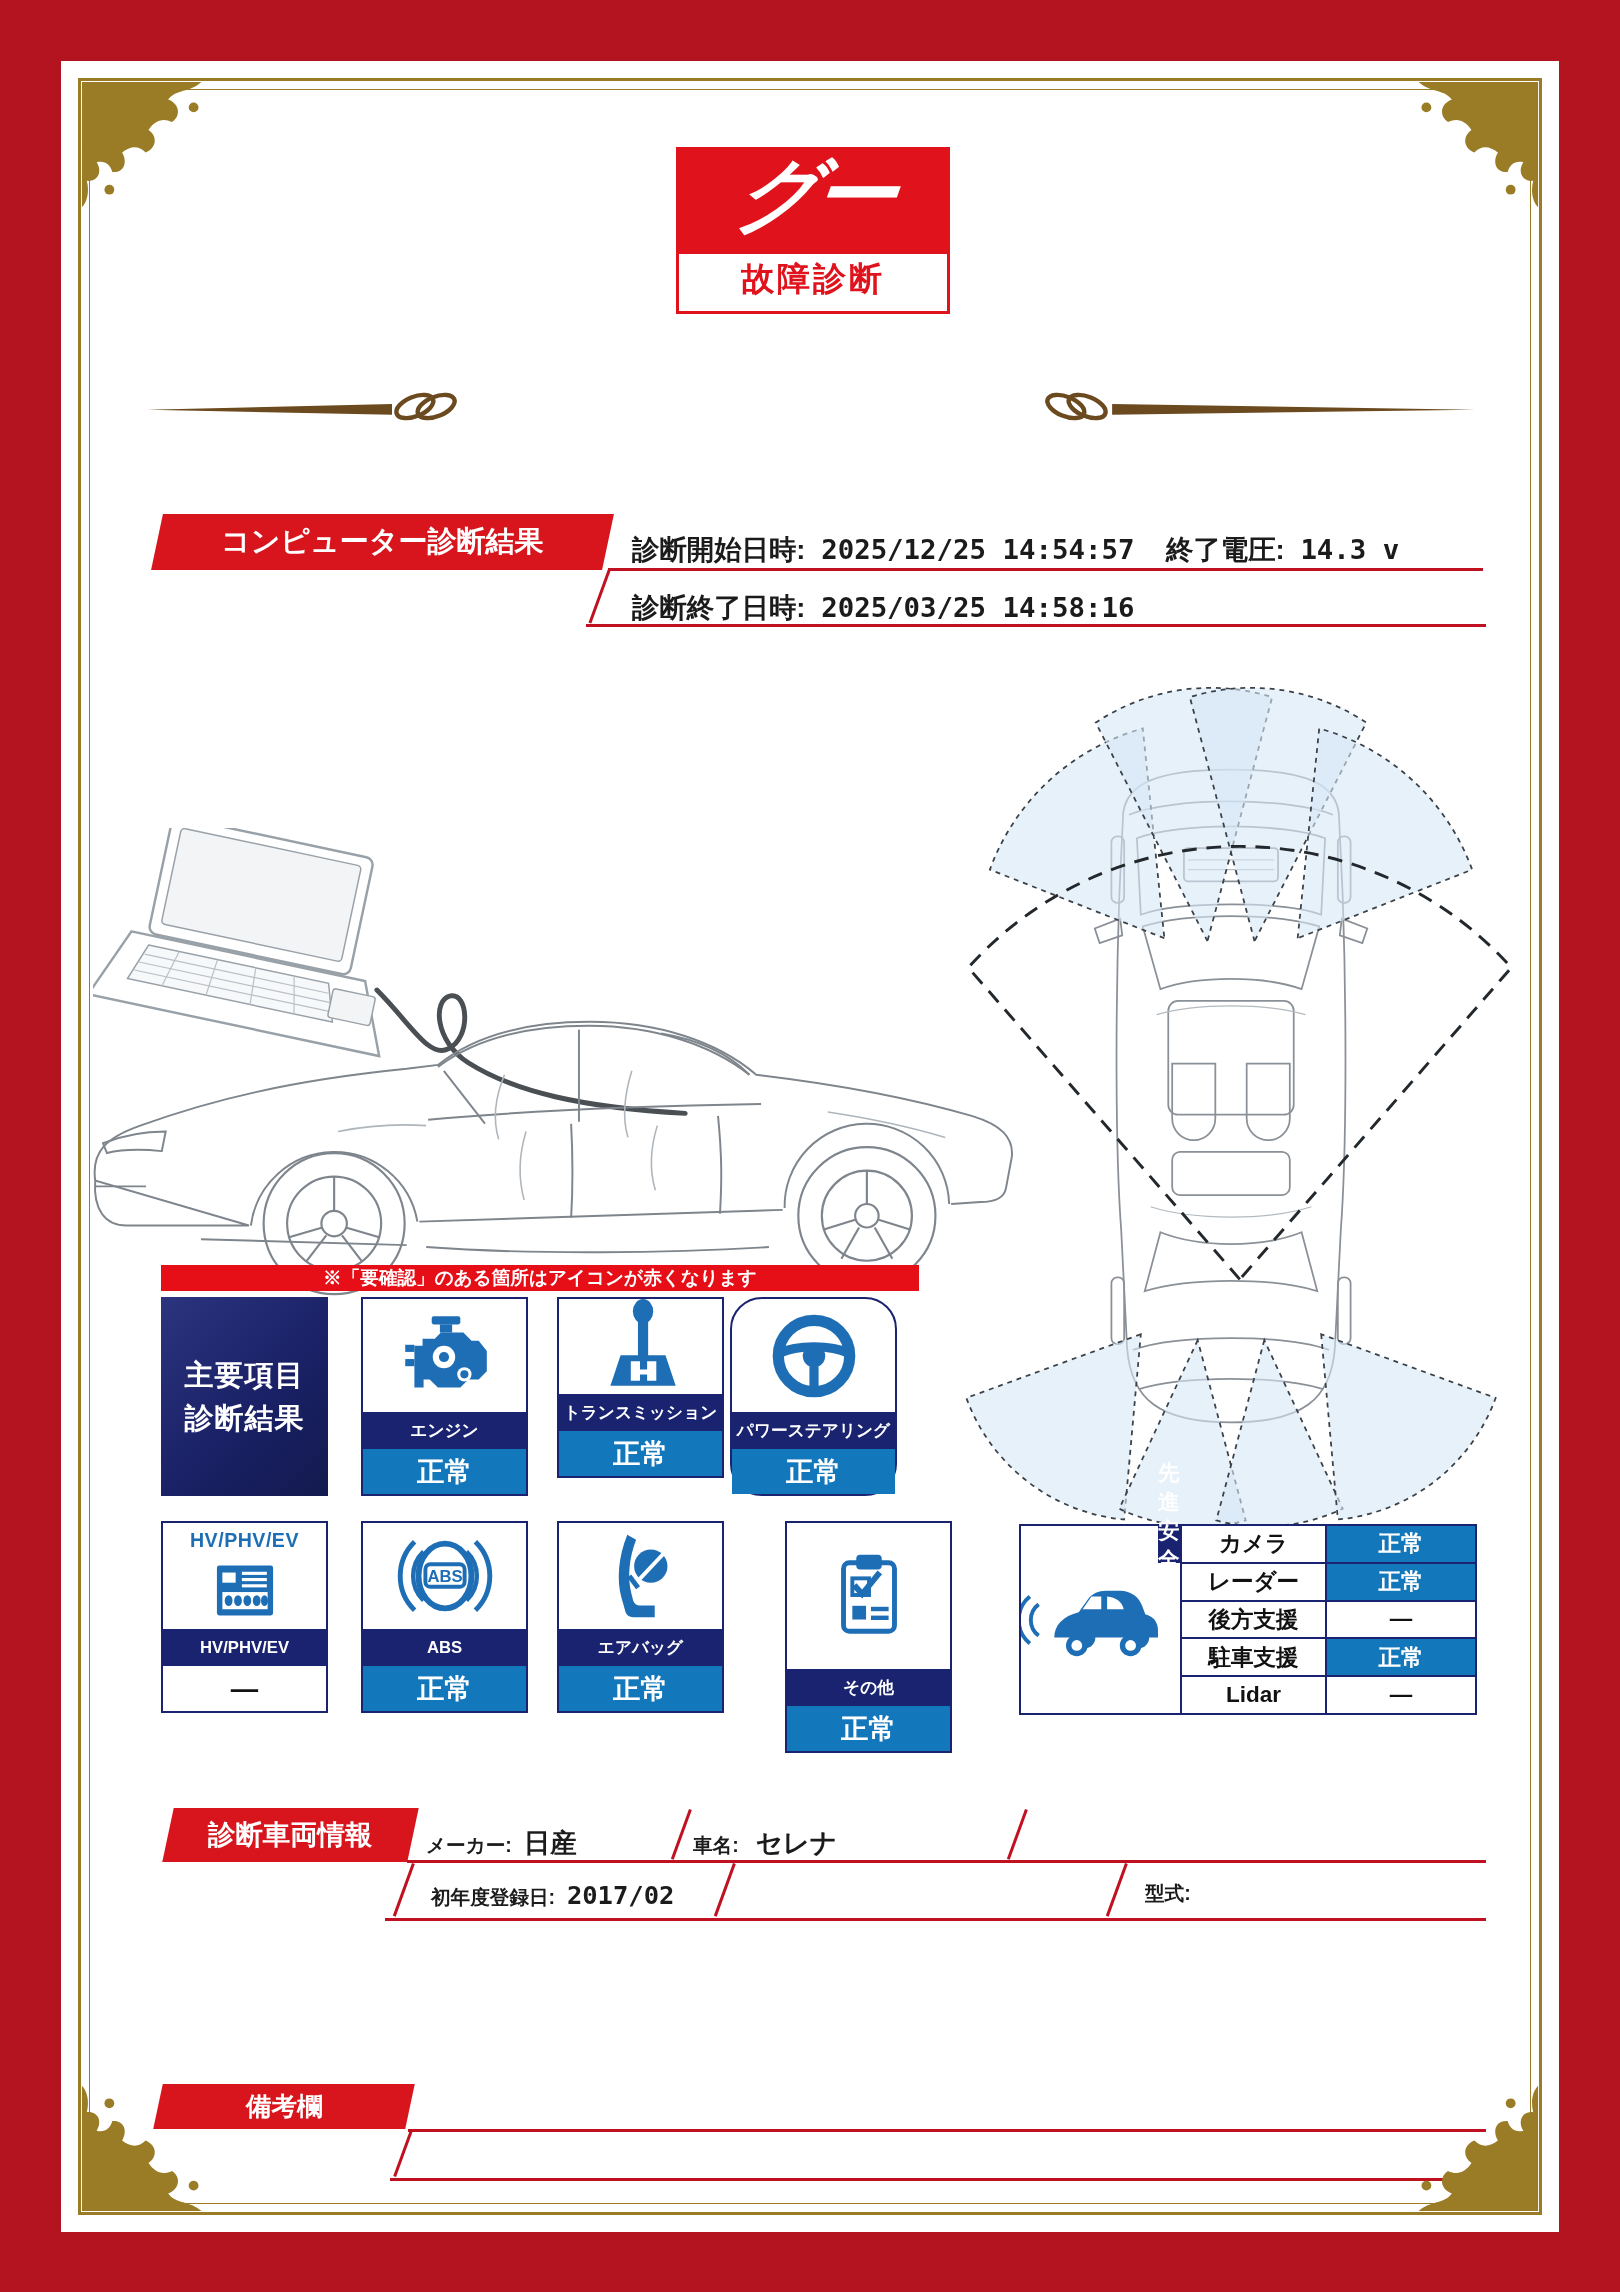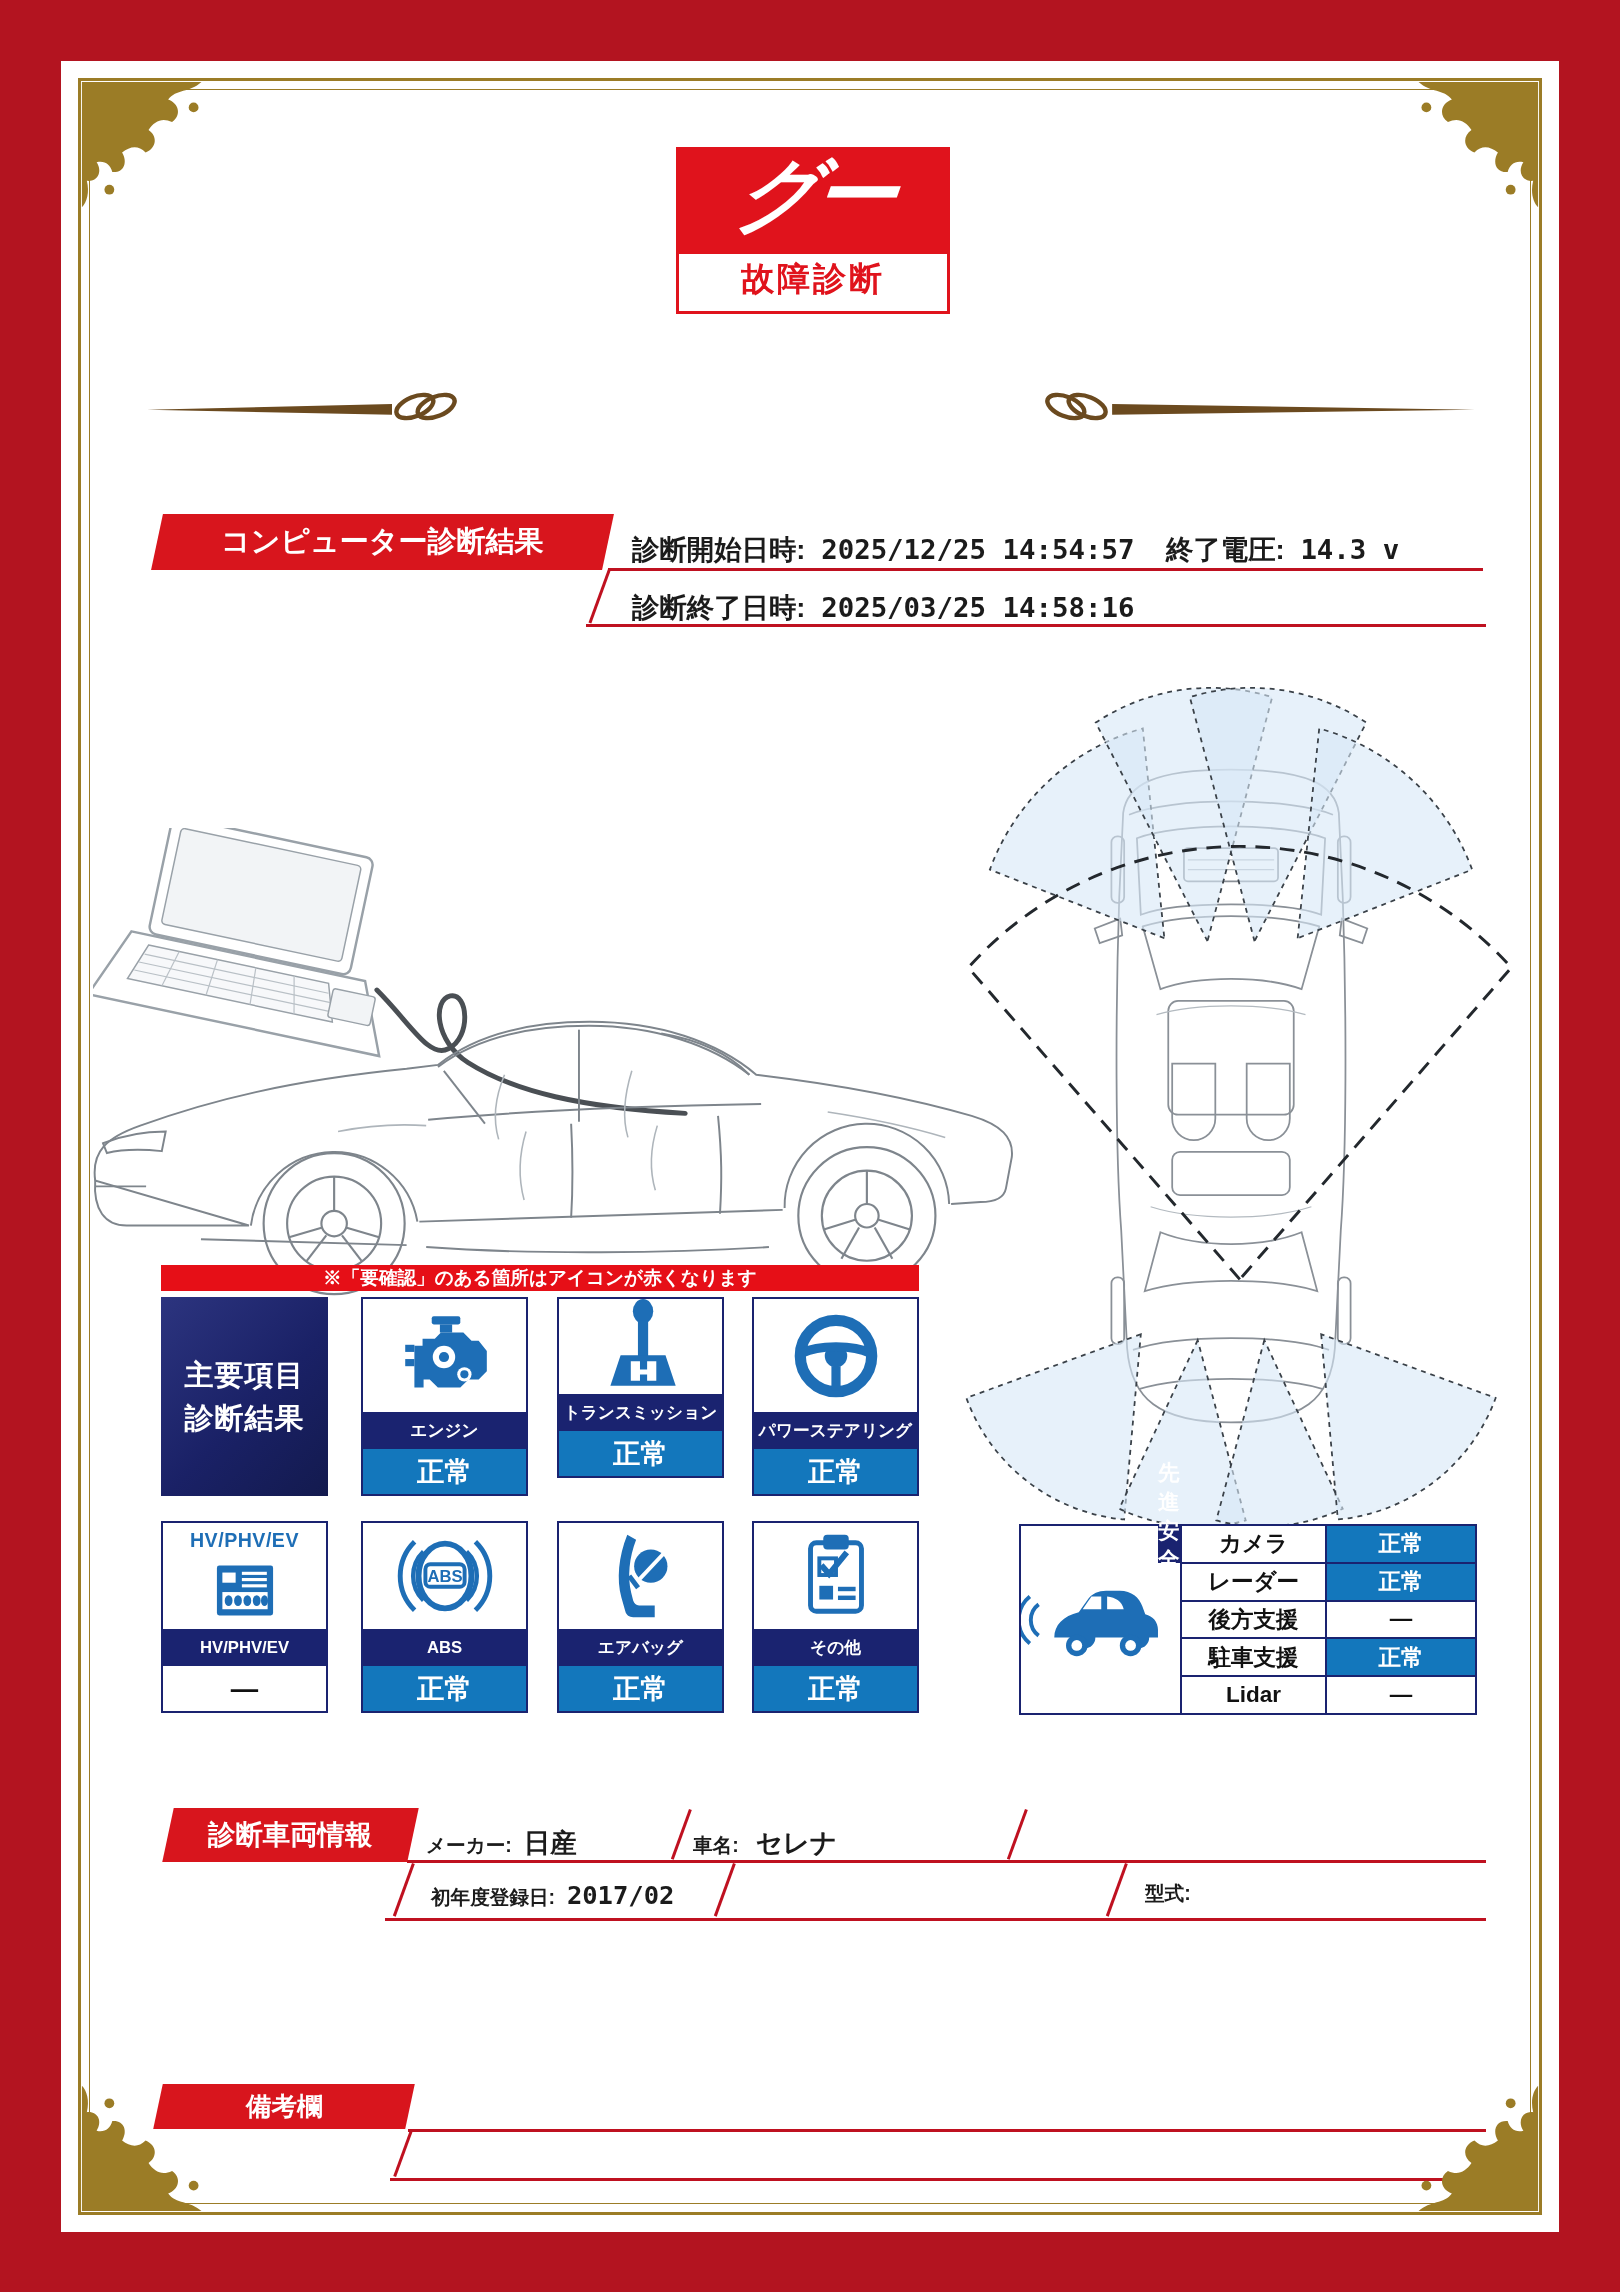--- a/index.html
+++ b/index.html
@@ -293,21 +293,21 @@
         <ellipse cx="52" cy="15" rx="10" ry="12"></ellipse>
         <rect x="47" y="24" width="10" height="36"></rect>
         <path d="M30,58 h44 l10,30 h-64 z"></path>
         <path fill="#fff" d="M40,64 h9 v8 h7 v-8 h9 v19 h-9 v-6 h-7 v6 h-9 z"></path>
       </svg>
     </div>
     <div class="card-label">トランスミッション</div>
     <div class="card-status status-normal">正常</div>
   </div>
 
-  <div class="card" style="left:752px;top:1297px;height:199px;">
+  <div class="card" style="left:730px;top:1297px;height:199px;border-radius:32px;">
     <div class="card-icon">
       <svg width="102" height="102" viewBox="0 0 100 100">
         <circle cx="50" cy="50" r="35" fill="none" stroke="#1e6eb6" stroke-width="11"></circle>
         <circle cx="50" cy="50" r="11" fill="#1e6eb6"></circle>
         <path d="M17,47 C32,39 68,39 83,47" fill="none" stroke="#1e6eb6" stroke-width="9"></path>
         <line x1="50" y1="60" x2="50" y2="84" stroke="#1e6eb6" stroke-width="9"></line>
       </svg>
     </div>
     <div class="card-label">パワーステアリング</div>
     <div class="card-status status-normal">正常</div>
@@ -360,21 +360,21 @@
         <path d="M36,8 c-9,22 -11,46 -6,64 l4,14 c1,4 4,6 8,6 h22 v-12 h-16 c-3,0 -5,-2 -6,-5 l-2,-8 c-4,-16 -2,-36 5,-54 z"></path>
         <circle cx="60" cy="40" r="17"></circle>
         <path d="M44,58 L76,24" stroke="#fff" stroke-width="4" fill="none"></path>
         <path d="M38,50 l9,12" stroke="#1e6eb6" stroke-width="5" fill="none"></path>
       </svg>
     </div>
     <div class="card-label">エアバッグ</div>
     <div class="card-status status-normal">正常</div>
   </div>
 
-  <div class="card" style="left:752px;top:1521px;height:192px;">
+  <div class="card" style="left:785px;top:1521px;height:232px;">
     <div class="card-icon">
       <svg width="98" height="98" viewBox="0 0 100 100">
         <rect x="24" y="16" width="52" height="70" rx="6" fill="none" stroke="#1e6eb6" stroke-width="5"></rect>
         <rect x="37" y="8" width="26" height="15" rx="4" fill="#1e6eb6"></rect>
         <rect x="33" y="32" width="17" height="17" fill="none" stroke="#1e6eb6" stroke-width="4"></rect>
         <path d="M35,39 l8,9 l18,-22" fill="none" stroke="#1e6eb6" stroke-width="6"></path>
         <rect x="33" y="60" width="14" height="14" fill="#1e6eb6"></rect>
         <rect x="52" y="61" width="18" height="4.5" fill="#1e6eb6"></rect>
         <rect x="52" y="70" width="18" height="4.5" fill="#1e6eb6"></rect>
       </svg>

